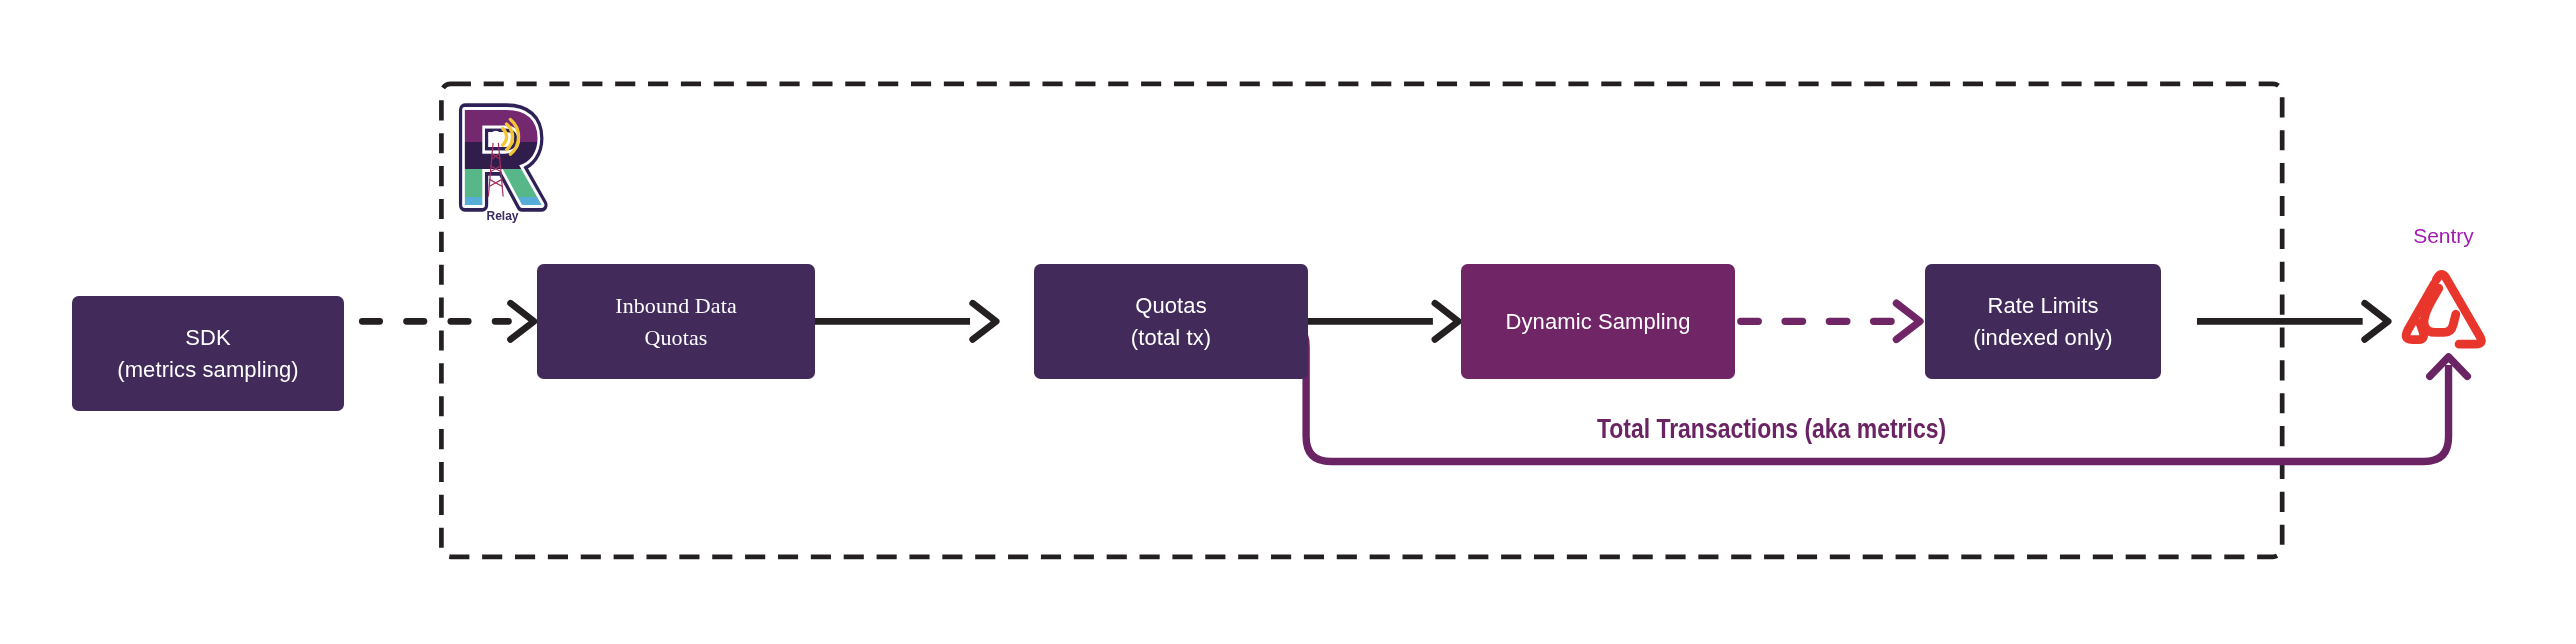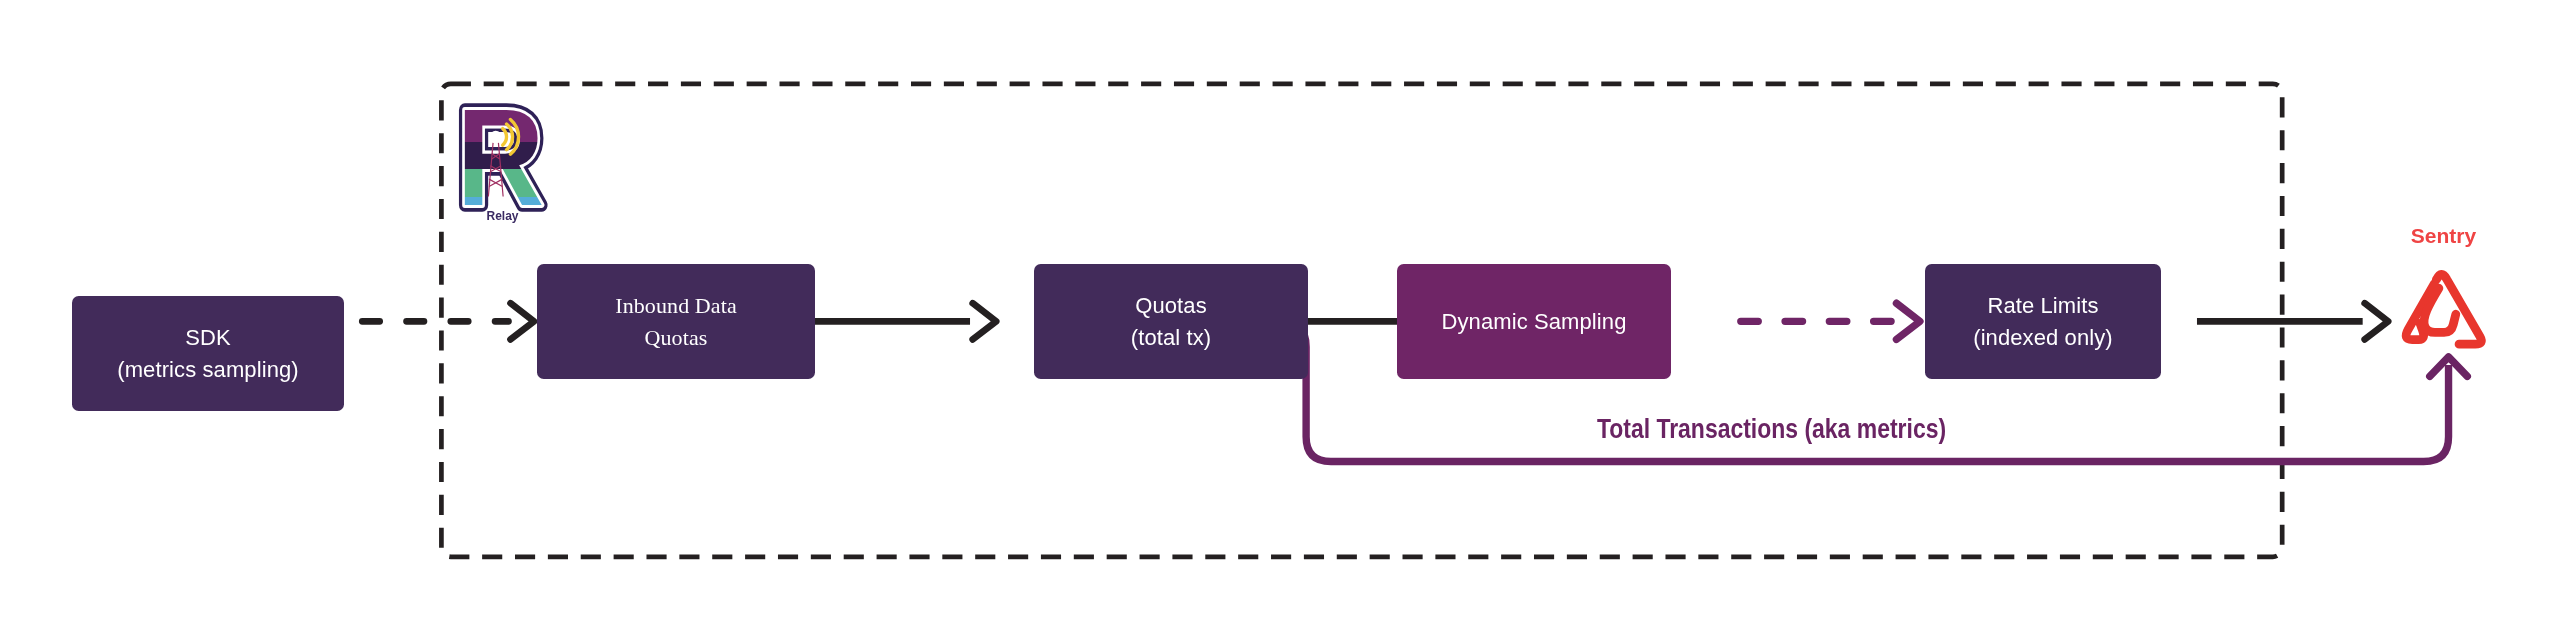--- a/index.html
+++ b/index.html
@@ -11,21 +11,21 @@
     display:flex;flex-direction:column;align-items:center;justify-content:center;
     font-size:22px;line-height:32px;text-align:center;letter-spacing:0.1px;
   }
   .node--accent{background:#6f2566;}
   .relay-label{
     position:absolute;left:458px;top:209px;width:89px;text-align:center;
     font-weight:bold;font-size:12px;color:#3b2b63;
   }
   .sentry-label{
     position:absolute;left:2388px;top:224px;width:111px;text-align:center;
-    font-weight:bold;font-size:21px;color:#ef4444;
+    font-weight:normal;font-size:21px;color:#a21caf;
   }
   .metrics-label{
     position:absolute;left:1436px;top:413px;width:671px;text-align:center;
     font-weight:bold;font-size:28px;color:#6a2463;transform:scaleX(0.82);
   }
 </style>
 </head>
 <body>
 
 <div class="stage">
@@ -101,21 +101,21 @@
   <div class="node" style="left:537px;top:264px;width:278px;font-family:Liberation Serif, serif;">
     <span>Inbound Data</span>
     <span>Quotas</span>
   </div>
 
   <div class="node" style="left:999px;top:264px;width:274px;margin-left:35px;">
     <span>Quotas</span>
     <span>(total tx)</span>
   </div>
 
-  <div class="node node--accent" style="left:1397px;top:264px;width:274px;">
+  <div class="node node--accent" style="left:1461px;top:264px;width:274px;">
     <span>Dynamic Sampling</span>
   </div>
 
   <div class="node" style="left:1925px;top:264px;width:236px;">
     <span>Rate Limits</span>
     <span>(indexed only)</span>
   </div>
 
   <div class="relay-label">Relay</div>
   <div class="sentry-label">Sentry</div>

